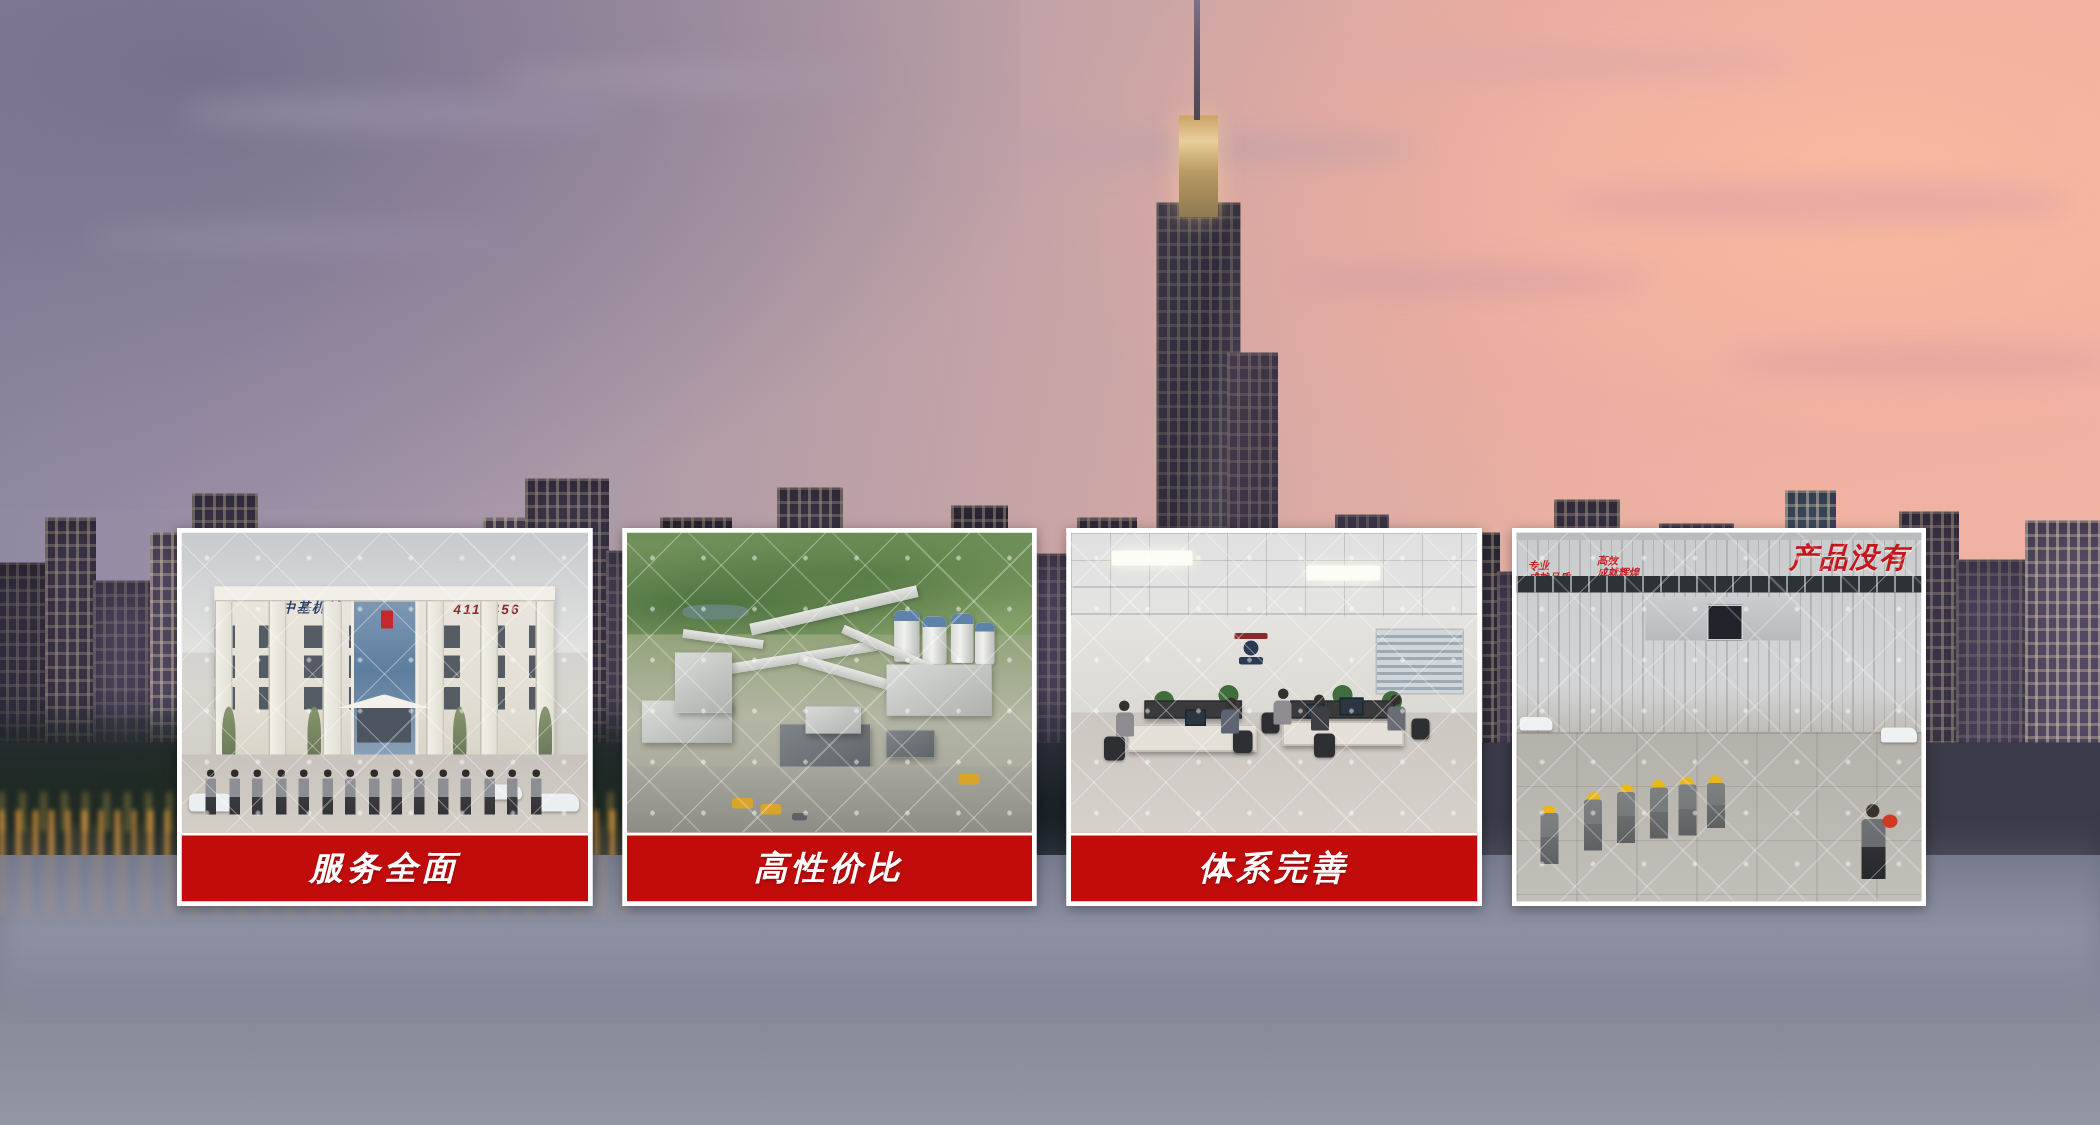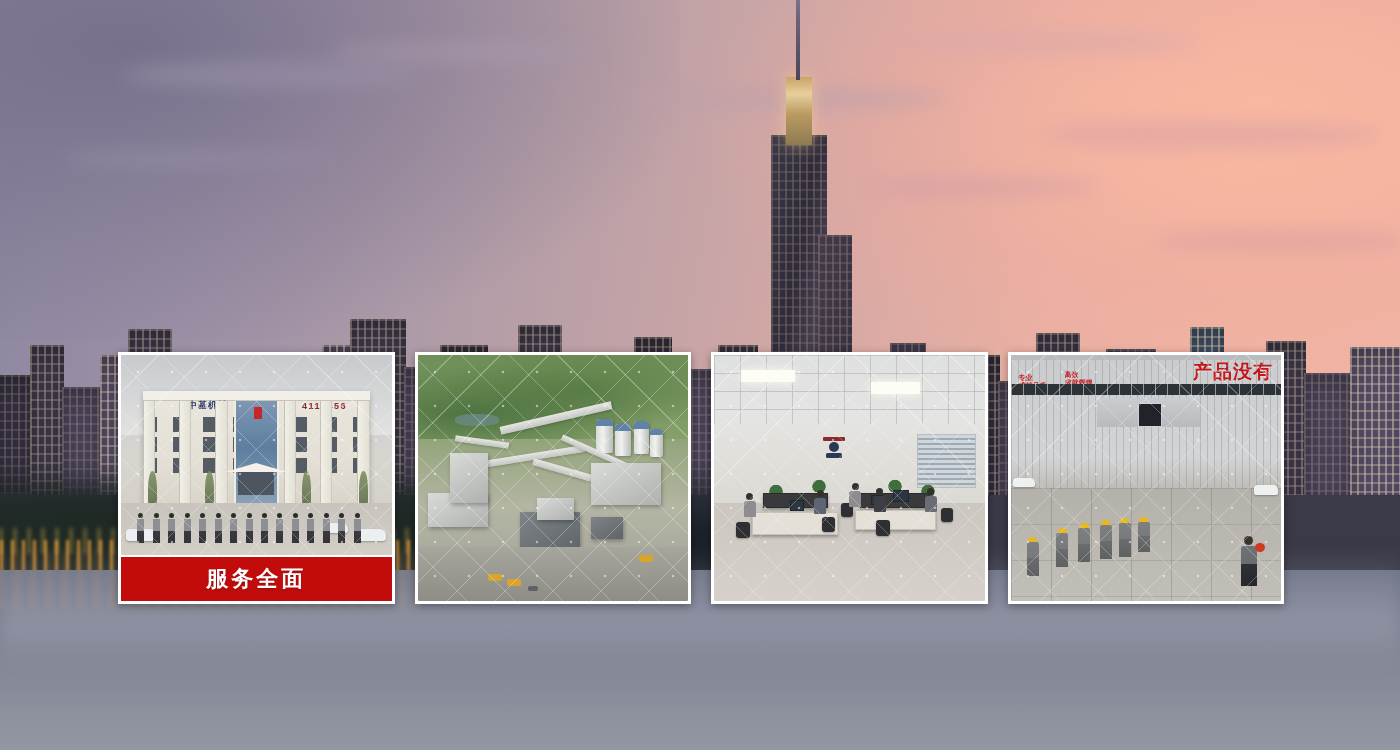--- a/index.html
+++ b/index.html
@@ -164,21 +164,21 @@
   }
   #subbanner span {
     color:#ffffff; font-size:24px; font-weight:bold; letter-spacing:2px;
     white-space:nowrap;
   }
 
   
   #cards {
     position:absolute; left:118px; top:352px;
     width:1166px; height:308px;
-    display:flex; gap:20px;
+    display:flex; gap:20px;font-style:italic;
   }
   .card {
     width:282px; height:252px;
     background:#fff;
     border:3px solid #ffffff;
     box-shadow:0 2px 8px rgba(0,0,0,.35);
     display:flex; flex-direction:column;
     position:relative; overflow:hidden;
   }
   .card-photo {
@@ -605,20 +605,23 @@
           <div class="c2-shed" style="left:12%;top:40%;width:14%;height:20%;"></div>
           <div class="c2-shed dark" style="left:64%;top:66%;width:12%;height:9%;"></div>
           <div class="c2-yard"></div>
           <div class="c2-mach" style="left:26%;bottom:8%;"></div>
           <div class="c2-mach" style="left:33%;bottom:6%;"></div>
           <div class="c2-mach" style="left:82%;bottom:16%;"></div>
           <div class="c2-mach" style="left:41%;bottom:4%;width:10px;height:5px;background:#5e6266;"></div>
         </div>
         <div class="mesh"></div>
         <div class="mesh-dots"></div>
+      </div>
+      <div class="card-label">
+        <span>高性价比</span>
       </div>
     </div>
 
     <div class="card">
       <div class="card-photo">
         <div class="c3">
           <div class="c3-ceil"></div>
           <div class="c3-panel" style="left:10%;top:6%;width:20%;height:5%;"></div>
           <div class="c3-panel" style="left:58%;top:11%;width:18%;height:5%;"></div>
           <div class="c3-wall"></div>
@@ -664,20 +667,23 @@
               <b style="background:#3e3f44;"></b>
             </div>
           <div class="c3-pers" style="left:78%;top:54%;">
               <i></i>
               <b style="background:#6b6d75;"></b>
             </div>
         </div>
         <div class="mesh"></div>
         <div class="mesh-dots"></div>
       </div>
+      <div class="card-label">
+        <span>体系完善</span>
+      </div>
     </div>
 
     <div class="card">
       <div class="card-photo">
         <div class="c4">
           <div class="c4-fac">
             <div class="c4-roofline"></div>
             <div class="c4-bigtext">产品没有</div>
             <div class="c4-slogan" style="left:3%;top:14%;">专业<br>成就品质</div>
             <div class="c4-slogan" style="left:20%;top:12%;">高效<br>成就辉煌</div>

